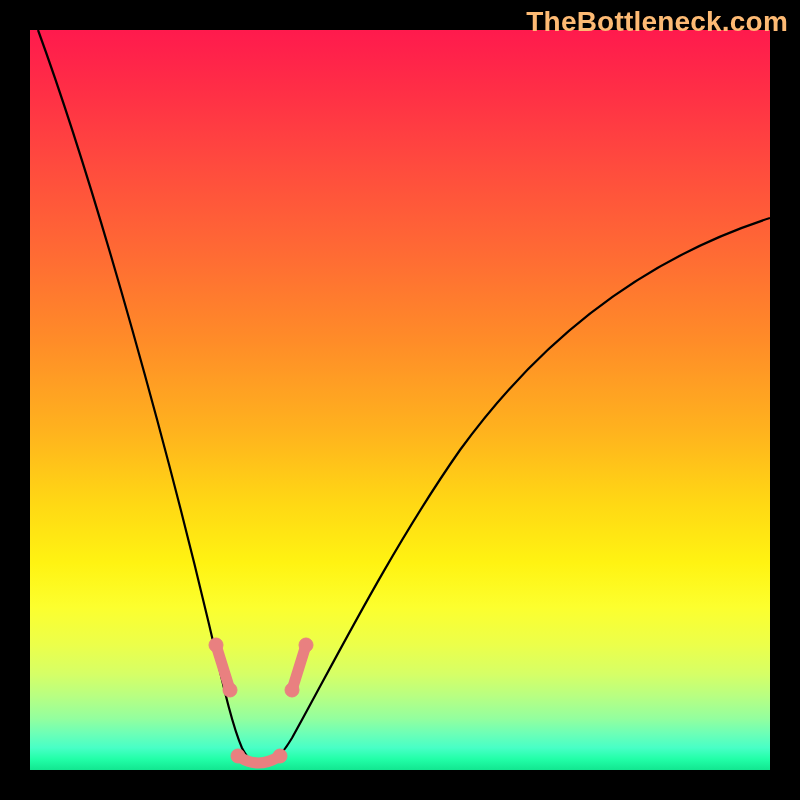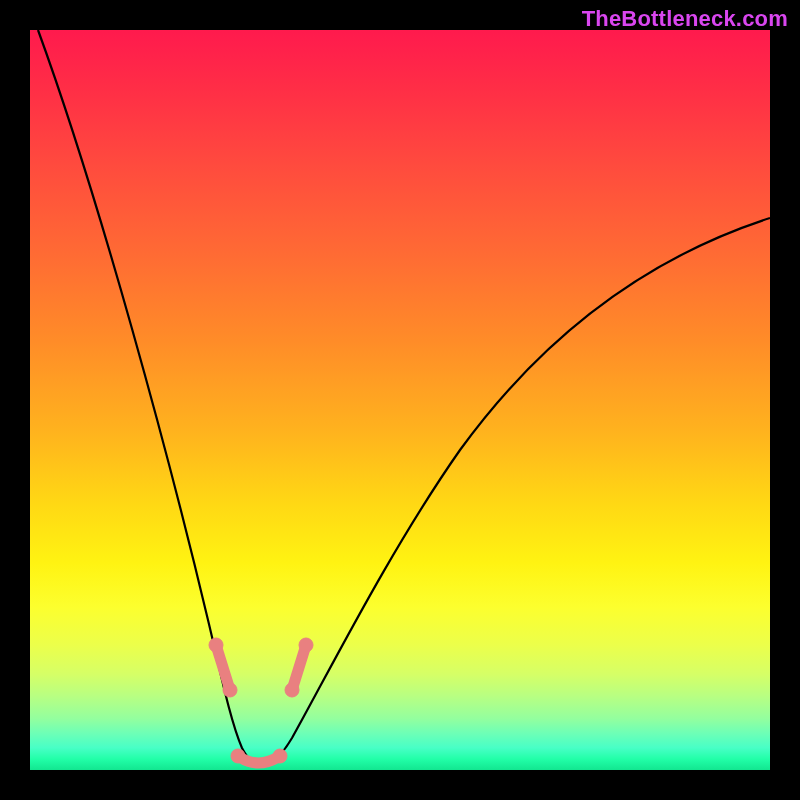--- a/index.html
+++ b/index.html
@@ -44,22 +44,22 @@
       #6effb6 95%,
       #48ffc6 97%,
       #22ffa8 98.5%,
       #12e690 100%
     );
   }
   .watermark {
     position: absolute;
     top: 6px;
     right: 12px;
-    color: #d946ef;
-    font-size: 22px;
+    color: #fdba74;
+    font-size: 28px;
     font-weight: 600;
     letter-spacing: 0.2px;
     user-select: none;
   }
   svg.curve {
     position: absolute;
     left: 30px;
     top: 30px;
     width: 740px;
     height: 740px;

